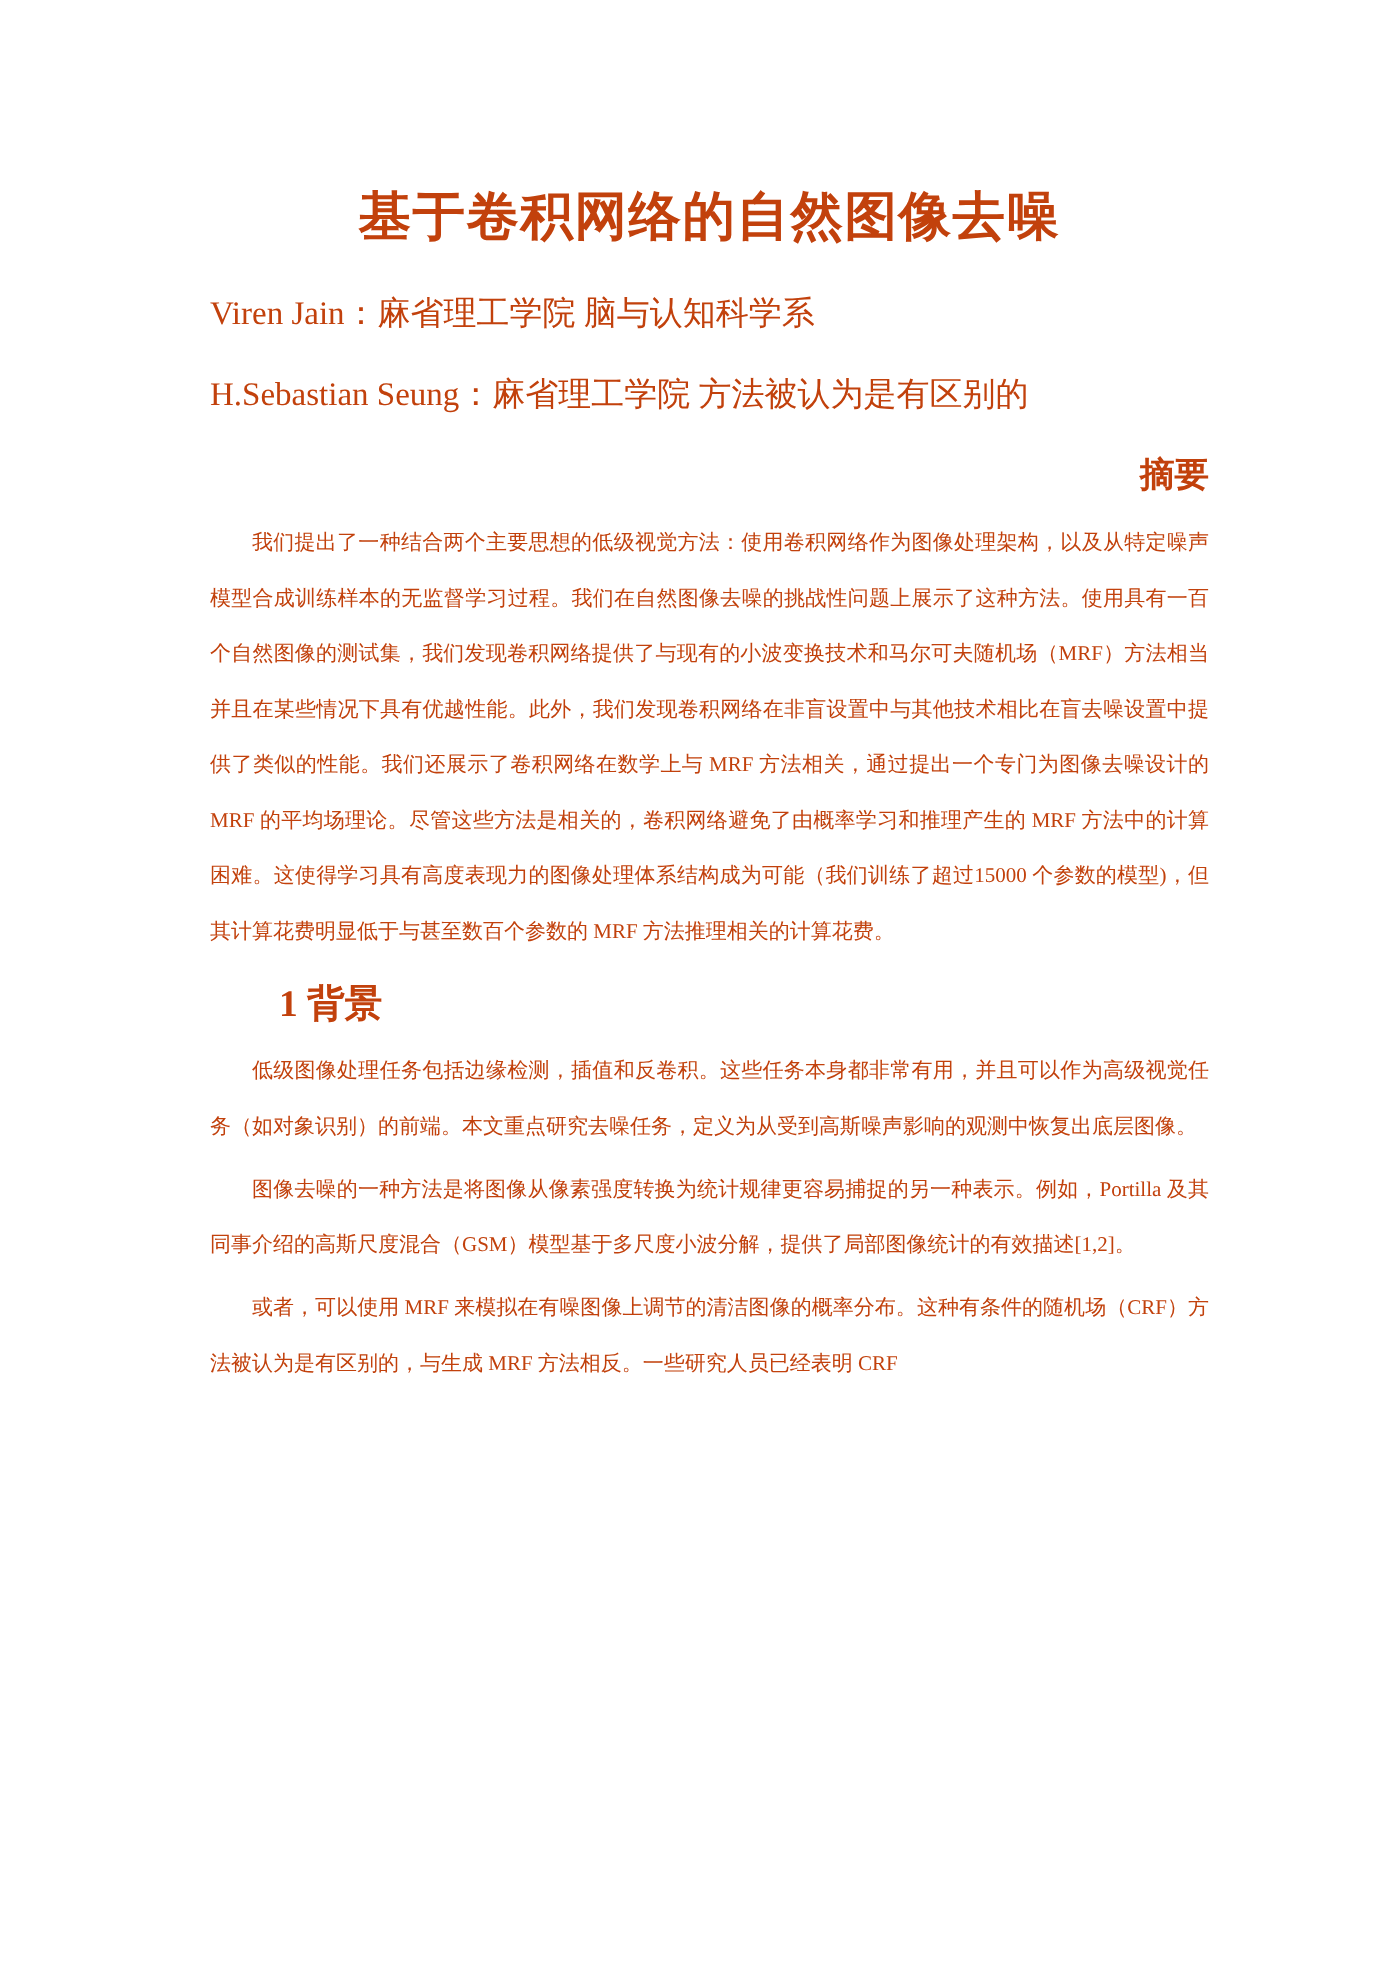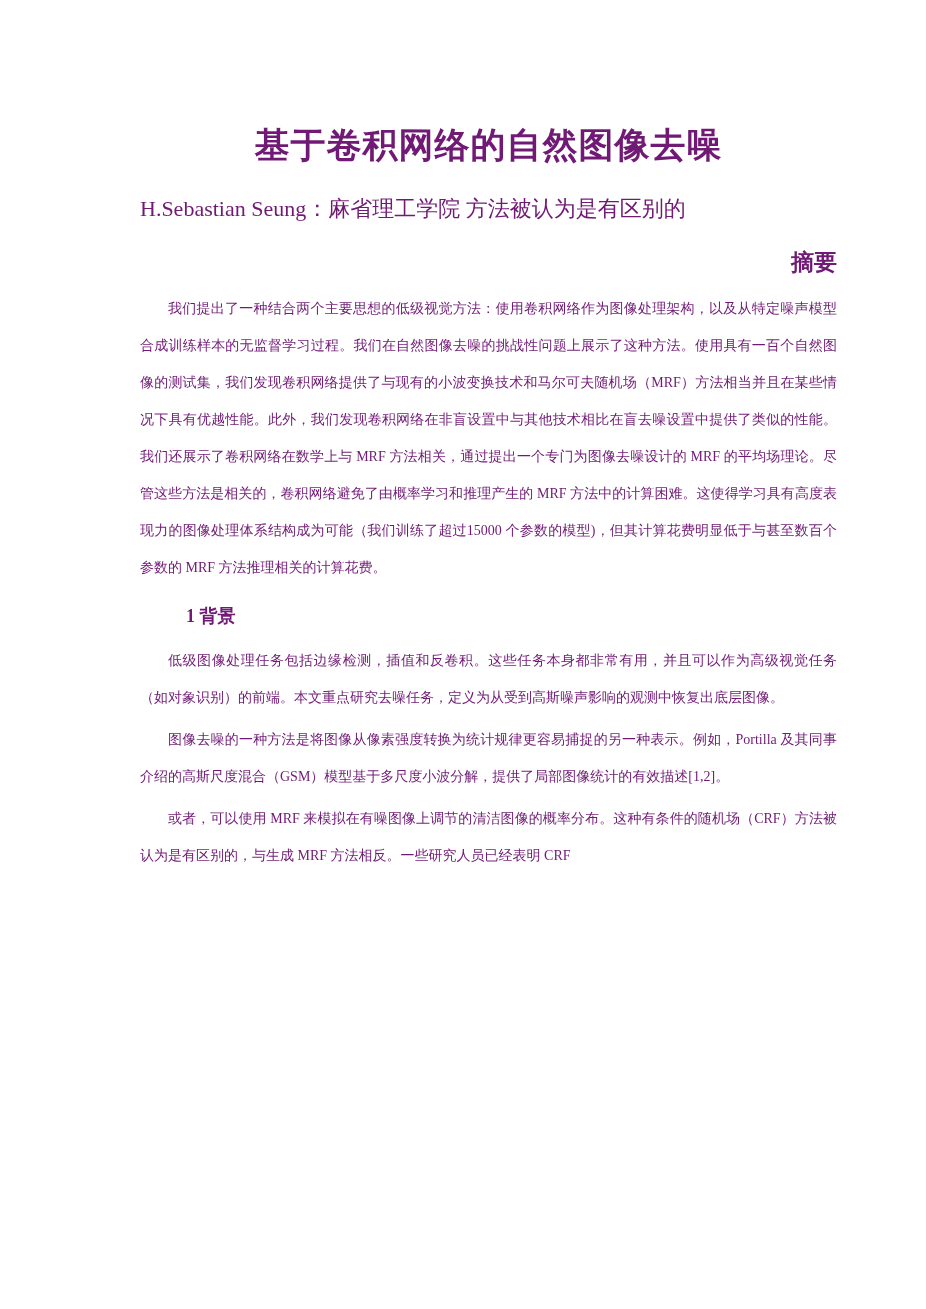--- a/index.html
+++ b/index.html
@@ -7,23 +7,23 @@
     padding: 0;
     background: #ffffff;
   }
   .page {
     position: relative;
     width: 926px;
     height: 1309px;
     margin: 0 auto;
     background: #ffffff;
     box-sizing: border-box;
-    padding: 124px 89px 0 140px;
+    padding: 124px 120px 0 140px;
     overflow: hidden;
-    color: #701a75;
+    color: #c2410c;
     font-family: "Liberation Serif", "DejaVu Serif", serif;
   }
   .doc-title {
     margin: 0 0 28px 0;
     text-align: center;
     font-family: "Liberation Sans", "DejaVu Sans", sans-serif;
     font-size: 35px;
     font-weight: 700;
     letter-spacing: 1px;
     line-height: 1.2;
@@ -46,32 +46,33 @@
     font-size: 14px;
     line-height: 37px;
     text-align: justify;
     text-justify: inter-character;
     text-align-last: left;
     text-indent: 2em;
   }
   .section-heading {
     margin: 14px 0 10px 0;
     padding-left: 46px;
-    font-size: 18px;
+    font-size: 25px;
     font-weight: 700;
     line-height: 32px;
   }
 </style>
 </head>
 <body>
 
 <div class="page">
 
   <h1 class="doc-title">基于卷积网络的自然图像去噪</h1>
 
+  <p class="author-line">Viren Jain：麻省理工学院  脑与认知科学系</p>
 
   <p class="author-line">H.Sebastian Seung：麻省理工学院  方法被认为是有区别的</p>
 
   <h2 class="abstract-heading">摘要</h2>
 
   <p class="body-para">我们提出了一种结合两个主要思想的低级视觉方法：使用卷积网络作为图像处理架构，以及从特定噪声模型合成训练样本的无监督学习过程。我们在自然图像去噪的挑战性问题上展示了这种方法。使用具有一百个自然图像的测试集，我们发现卷积网络提供了与现有的小波变换技术和马尔可夫随机场（MRF）方法相当并且在某些情况下具有优越性能。此外，我们发现卷积网络在非盲设置中与其他技术相比在盲去噪设置中提供了类似的性能。我们还展示了卷积网络在数学上与 MRF 方法相关，通过提出一个专门为图像去噪设计的 MRF 的平均场理论。尽管这些方法是相关的，卷积网络避免了由概率学习和推理产生的 MRF 方法中的计算困难。这使得学习具有高度表现力的图像处理体系结构成为可能（我们训练了超过15000 个参数的模型)，但其计算花费明显低于与甚至数百个参数的 MRF 方法推理相关的计算花费。</p>
 
   <h2 class="section-heading">1 背景</h2>
 
   <p class="body-para">低级图像处理任务包括边缘检测，插值和反卷积。这些任务本身都非常有用，并且可以作为高级视觉任务（如对象识别）的前端。本文重点研究去噪任务，定义为从受到高斯噪声影响的观测中恢复出底层图像。</p>

